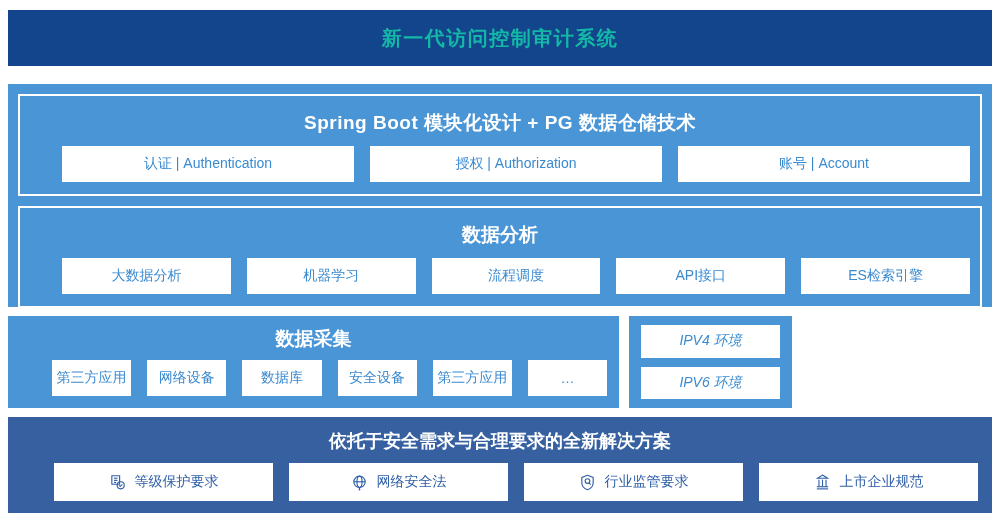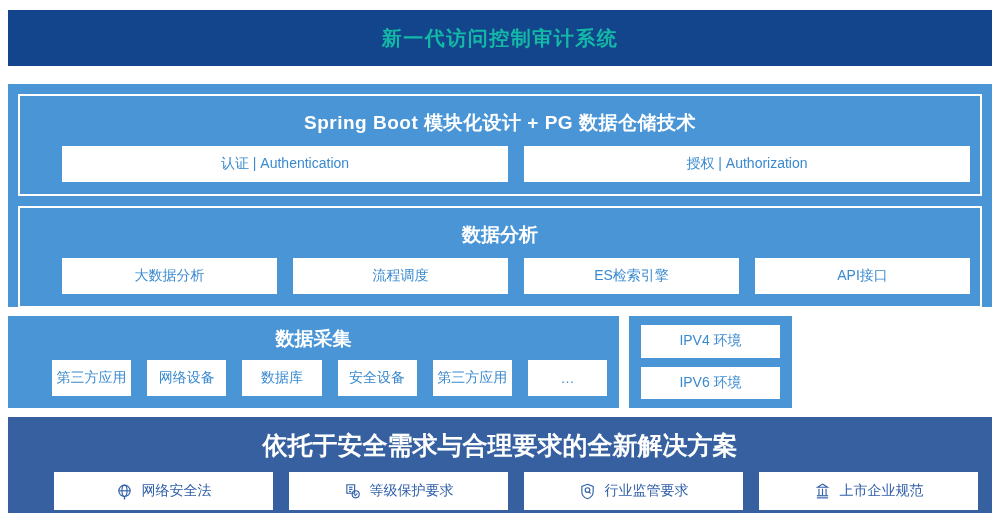--- a/index.html
+++ b/index.html
@@ -104,35 +104,35 @@
   .ipv {
     width: 163px;
     background: #4a95d6;
     box-sizing: border-box;
     padding: 9px 12px;
     display: flex;
     flex-direction: column;
     justify-content: center;
     gap: 9px;
   }
-  .ipv .chip { height: 30px; }
+  .ipv .chip { height: 30px; font-style: italic; }
 
   
   .solution {
     position: absolute;
     left: 8px;
     top: 417px;
     width: 984px;
     height: 96px;
     background: #36609f;
     box-sizing: border-box;
     padding: 6px 14px 12px 14px;
   }
   .solution .panel-title {
-    font-size: 25px;
+    font-size: 18px;
     padding: 6px 0 10px 0;
   }
   .solution .chip {
     color: #2f5fa8;
     height: 38px;
     gap: 9px;
   }
   .chip-ico {
     display: inline-flex;
     width: 17px;
@@ -151,32 +151,34 @@
     <div class="header-title">新一代访问控制审计系统</div>
   </div>
 
   <div class="platform">
 
     <div class="inner-panel">
       <div class="panel-title italic">Spring Boot 模块化设计 + PG 数据仓储技术</div>
       <div class="chip-row">
         <div class="chip">认证 | Authentication</div>
         <div class="chip">授权 | Authorization</div>
+        <div class="chip">账号 | Account</div>
       </div>
     </div>
 
     <div class="platform-gap"></div>
 
     <div class="inner-panel">
       <div class="panel-title">数据分析</div>
       <div class="chip-row">
         <div class="chip">大数据分析</div>
+        <div class="chip">机器学习</div>
         <div class="chip">流程调度</div>
+        <div class="chip">API接口</div>
         <div class="chip">ES检索引擎</div>
-        <div class="chip">API接口</div>
       </div>
     </div>
 
   </div>
 
   <div class="collect-wrap">
 
     <div class="collect">
       <div class="panel-title">数据采集</div>
       <div class="chip-row">
@@ -196,47 +198,47 @@
 
   </div>
 
   <div class="solution">
     <div class="panel-title">依托于安全需求与合理要求的全新解决方案</div>
     <div class="chip-row">
 
       <div class="chip">
         <span class="chip-ico">
           <svg width="17" height="17" viewBox="0 0 24 24" fill="none" stroke="#2f5fa8" stroke-width="1.6">
-            <circle cx="12" cy="11" r="8"></circle>
-            <ellipse cx="12" cy="11" rx="3.6" ry="8"></ellipse>
-            <line x1="4" y1="11" x2="20" y2="11"></line>
-            <line x1="12" y1="18.5" x2="12" y2="22"></line>
-            <circle cx="12" cy="22" r="1.2" fill="#2f5fa8" stroke="none"></circle>
-          </svg>
-        </span>
-        <span>网络安全法</span>
-      </div>
-
-      <div class="chip">
-        <span class="chip-ico">
-          <svg width="17" height="17" viewBox="0 0 24 24" fill="none" stroke="#2f5fa8" stroke-width="1.6">
             <path d="M4 2.5h11v12H4z"></path>
             <line x1="7" y1="6" x2="12" y2="6"></line>
             <line x1="7" y1="9" x2="12" y2="9"></line>
             <line x1="7" y1="12" x2="10" y2="12"></line>
             <circle cx="16.5" cy="16" r="5"></circle>
             <path d="M14.2 16l1.7 1.7 3-3.2"></path>
           </svg>
         </span>
         <span>等级保护要求</span>
       </div>
 
       <div class="chip">
         <span class="chip-ico">
           <svg width="17" height="17" viewBox="0 0 24 24" fill="none" stroke="#2f5fa8" stroke-width="1.6">
+            <circle cx="12" cy="11" r="8"></circle>
+            <ellipse cx="12" cy="11" rx="3.6" ry="8"></ellipse>
+            <line x1="4" y1="11" x2="20" y2="11"></line>
+            <line x1="12" y1="18.5" x2="12" y2="22"></line>
+            <circle cx="12" cy="22" r="1.2" fill="#2f5fa8" stroke="none"></circle>
+          </svg>
+        </span>
+        <span>网络安全法</span>
+      </div>
+
+      <div class="chip">
+        <span class="chip-ico">
+          <svg width="17" height="17" viewBox="0 0 24 24" fill="none" stroke="#2f5fa8" stroke-width="1.6">
             <path d="M12 1.8l8 3v7.5c0 5-3.4 8.4-8 9.9-4.6-1.5-8-4.9-8-9.9V4.8z"></path>
             <circle cx="12" cy="10" r="3.3"></circle>
             <line x1="14.3" y1="12.5" x2="16.4" y2="15"></line>
           </svg>
         </span>
         <span>行业监管要求</span>
       </div>
 
       <div class="chip">
         <span class="chip-ico">

